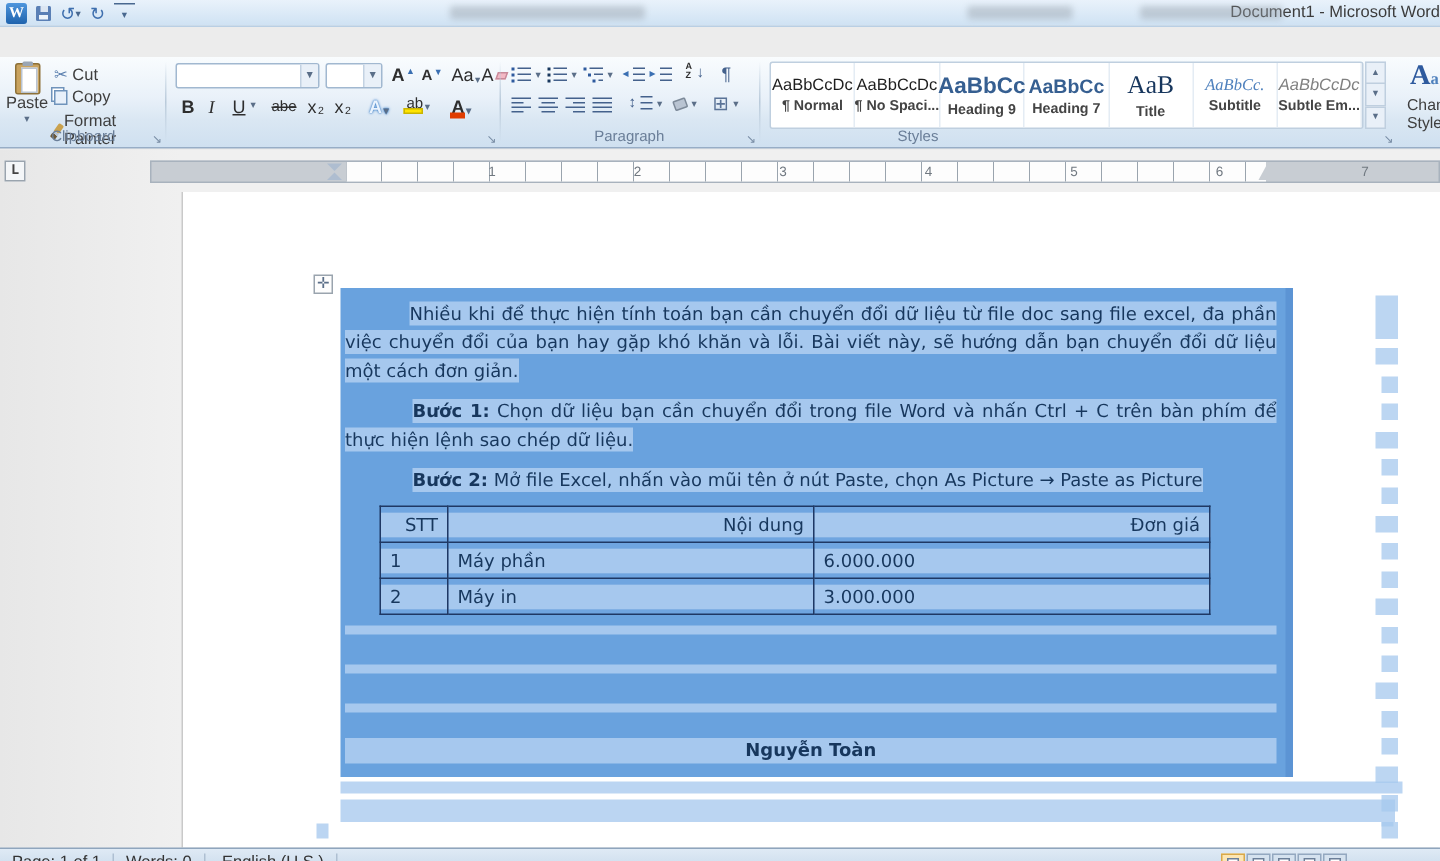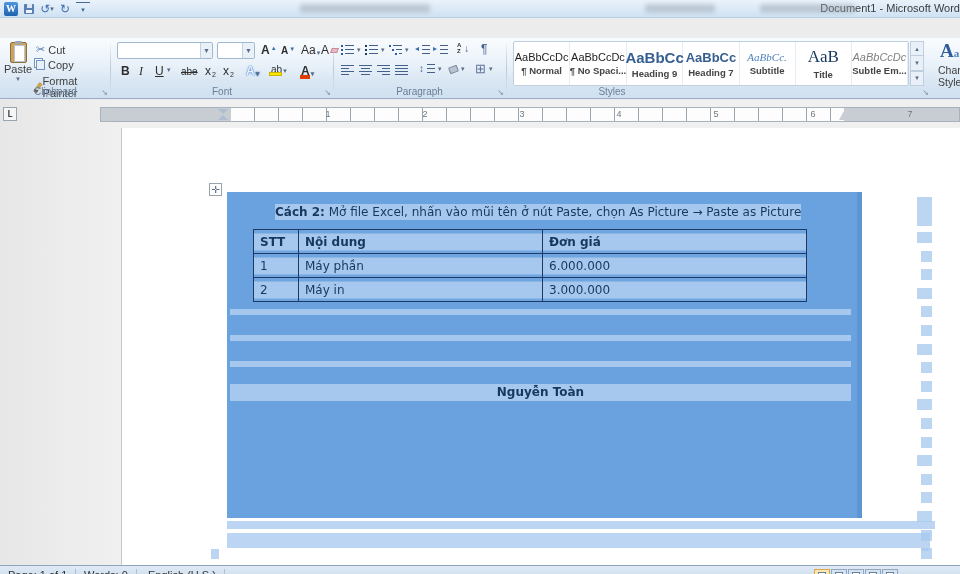--- a/index.html
+++ b/index.html
@@ -121,21 +121,21 @@
     border-right:5px solid #5C94D4; padding:3px 6px 0 3px; font-family:"DejaVu Sans",sans-serif;
     font-size:12px; color:var(--ink,#17375D); }
   .title-line { margin-left:80px; height:17px; background:var(--selLine,#A6C8EE); text-align:center;
     font-weight:bold; line-height:17px; }
   .docp { text-align:justify; line-height:19px; margin-top:5px; text-indent:43px; }
   .docp.step { margin-top:8px; text-indent:45px; }
   .hl { background:var(--selLine,#A6C8EE); padding:1px 0; }
   .doc-table { border-collapse:collapse; margin:7px 0 0 23px; width:554px; font-size:12px; color:var(--ink,#17375D); }
   .doc-table td, .doc-table th { border:1px solid #1F3864; height:24px; padding:0 6px;
     background:linear-gradient(180deg,#6FA5E0 0 3px,#A6C8EE 3px 20px,#6FA5E0 20px); }
-  .doc-table th { text-align:left; font-weight:bold; }
+  .doc-table th { text-align:right; font-weight:normal; }
   .doc-table td:first-child { width:45px; }
   .doc-table td:nth-child(2) { width:244px; }
   .empty-line { height:19px; }
   .empty-stripe { height:6px; margin-top:7px; background:var(--selLine,#A6C8EE); }
   .sig-line { margin-top:4px; height:17px; background:var(--selLine,#A6C8EE); text-align:center;
     font-weight:bold; line-height:17px; }
 
   
   .band { position:absolute; background:var(--selLight,#BBD5F2); }
   .strip { position:absolute; background:var(--selLine,#A6C8EE); opacity:.75; }
@@ -242,21 +242,20 @@
           <span style="font-size:10px;">ab</span>
           <span class="hl-bar"></span>
           <span class="caret">▾</span>
         </div>
       <div class="fbtn" style="left:188px;top:25px;font-weight:bold;">
           <span>A</span>
           <span class="fc-bar"></span>
           <span class="caret">▾</span>
         </div>
 
-      <div class="group-label">Font</div>
       <div class="launcher">↘</div>
     </div>
 
     <div class="group" style="left:333px;width:173px;">
       <div class="rbtn" style="left:6px;top:5px;">
         <span class="pic">
             <b style="left:0;top:1px;"></b>
             <b style="left:0;top:5px;"></b>
             <b style="left:0;top:9px;"></b>
             <i style="left:4px;top:1px;width:9px;"></i>
@@ -378,26 +377,26 @@
         </div>
         <div class="stylecard">
           <span class="s-sample samp-heading" style="font-size:15px;">AaBbCc</span>
           <span class="s-label">Heading 9</span>
         </div>
         <div class="stylecard">
           <span class="s-sample samp-heading">AaBbCc</span>
           <span class="s-label">Heading 7</span>
         </div>
         <div class="stylecard">
+          <span class="s-sample samp-title">AaB</span>
+          <span class="s-label">Title</span>
+        </div>
+        <div class="stylecard">
           <span class="s-sample samp-subtitle">AaBbCc.</span>
           <span class="s-label">Subtitle</span>
-        </div>
-        <div class="stylecard">
-          <span class="s-sample samp-title">AaB</span>
-          <span class="s-label">Title</span>
         </div>
         <div class="stylecard">
           <span class="s-sample samp-subtle">AaBbCcDc</span>
           <span class="s-label">Subtle Em...</span>
         </div>
       </div>
       <div class="gal-scroll">
         <span>▲</span>
         <span>▼</span>
         <span style="border-top:1px solid #bfcfdf;">▼</span>
@@ -425,21 +424,23 @@
       <span class="ruler-num" style="left:809px;">7</span>
       <span class="indent-marker"></span>
       <span class="indent-marker2"></span>
       <span class="rmargin-notch"></span>
     </div>
 
     <div class="page">
       <div class="move-handle">✛</div>
 
       <div class="sel">
-        <p class="docp step"><span class="hl"><b>Cách 2:</b><span> Mở file Excel, nhấn vào mũi tên ở nút Paste, chọn As Picture → Paste as Picture</span></span></p>
+        <p class="docp"><span class="hl">Nhiều khi để thực hiện tính toán bạn cần chuyển đổi dữ liệu từ file doc sang file excel, đa phần việc chuyển đổi của bạn hay gặp khó khăn và lỗi. Bài viết này, sẽ hướng dẫn bạn chuyển đổi dữ liệu một cách đơn giản.</span></p>
+        <p class="docp step"><span class="hl"><b>Bước 1:</b><span> Chọn dữ liệu bạn cần chuyển đổi trong file Word và nhấn Ctrl + C trên bàn phím để thực hiện lệnh sao chép dữ liệu.</span></span></p>
+        <p class="docp step"><span class="hl"><b>Bước 2:</b><span> Mở file Excel, nhấn vào mũi tên ở nút Paste, chọn As Picture → Paste as Picture</span></span></p>
 
         <table class="doc-table">
           <tbody>
               <tr>
             <th>STT</th>
             <th>Nội dung</th>
             <th>Đơn giá</th>
           </tr>
           <tr>
             <td>1</td>

